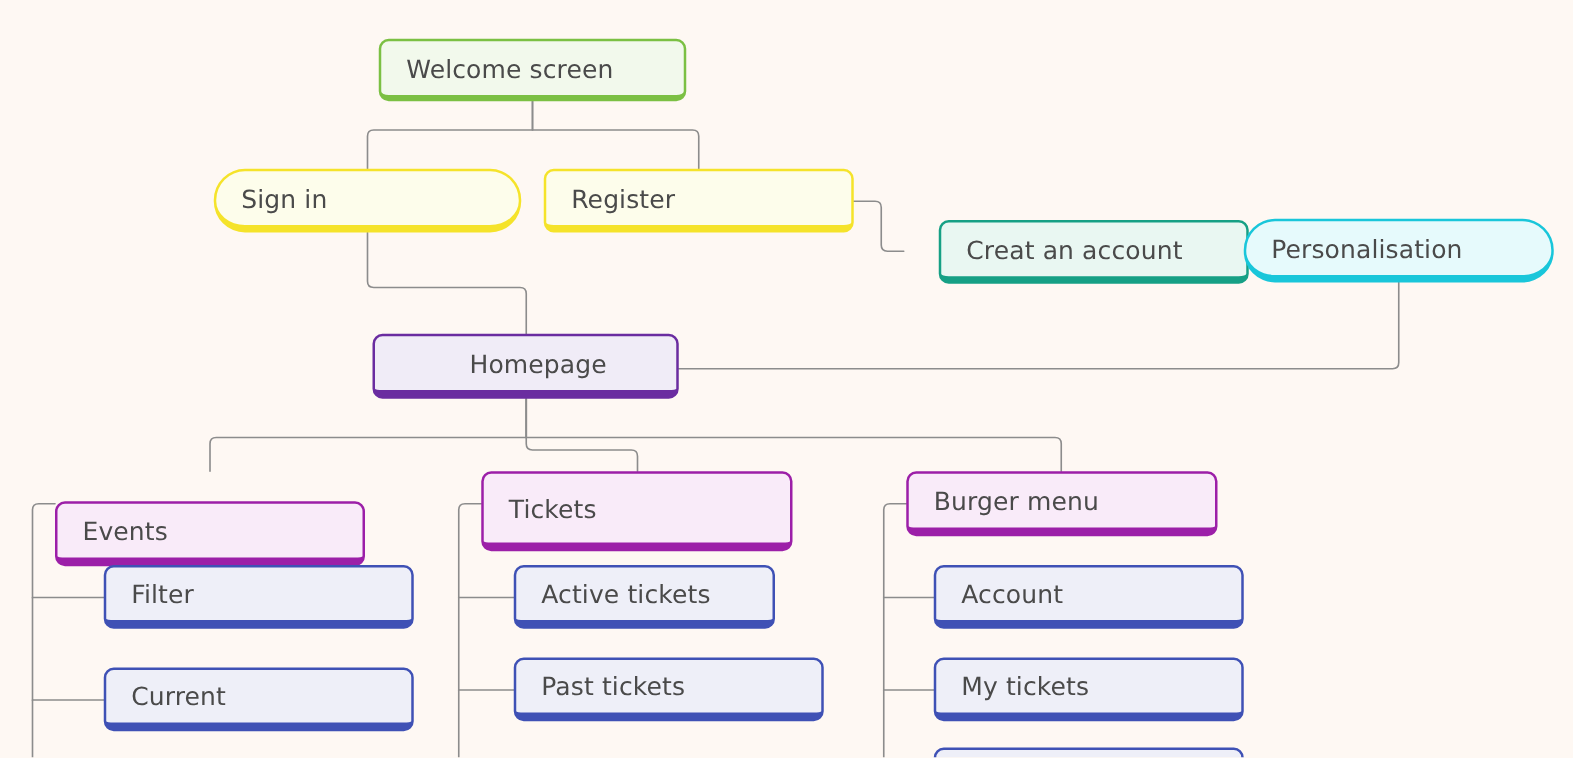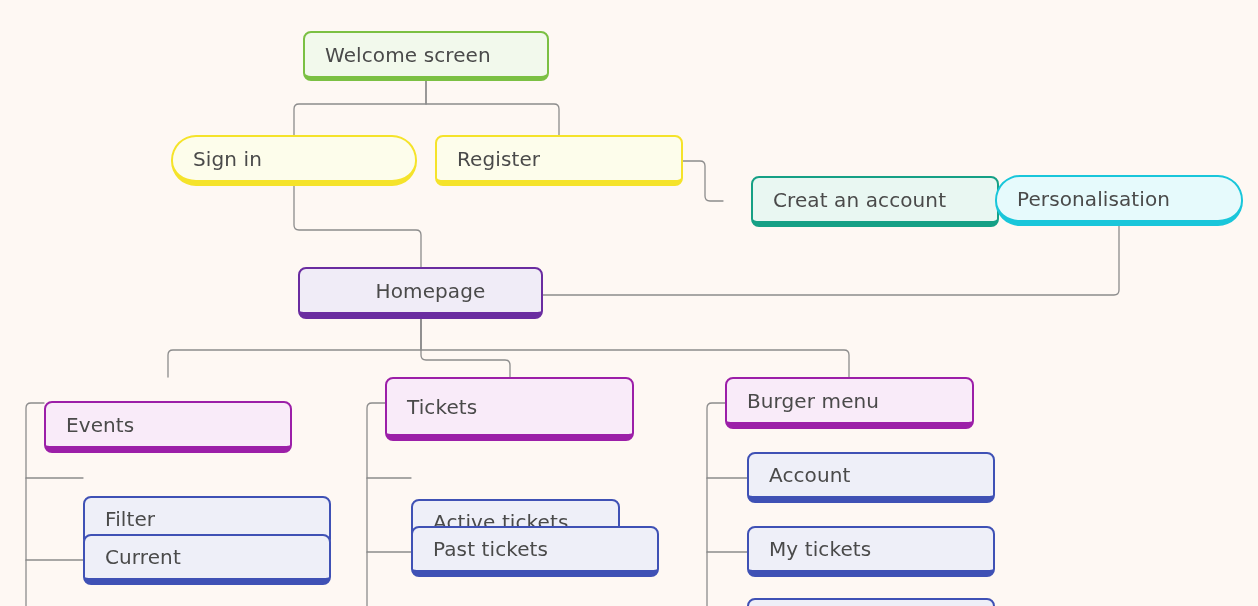--- a/index.html
+++ b/index.html
@@ -96,27 +96,27 @@
       </div>
       <div class="node n-magenta" style="left: 44px; top: 377px; width: 248px; height: 52px; margin-top: 24px;">
         <span class="label">Events</span>
       </div>
       <div class="node n-magenta" style="left: 385px; top: 377px; width: 249px; height: 64px;">
         <span class="label">Tickets</span>
       </div>
       <div class="node n-magenta" style="left: 725px; top: 377px; width: 249px; height: 52px;">
         <span class="label">Burger menu</span>
       </div>
-      <div class="node n-indigo" style="left: 83px; top: 452px; width: 248px; height: 51px; margin-top: 44px;">
+      <div class="node n-indigo" style="left: 83px; top: 452px; width: 248px; height: 51px;">
         <span class="label">Filter</span>
       </div>
       <div class="node n-indigo" style="left: 83px; top: 534px; width: 248px; height: 51px;">
         <span class="label">Current</span>
       </div>
-      <div class="node n-indigo" style="left: 411px; top: 452px; width: 209px; height: 51px; margin-top: 47px;">
+      <div class="node n-indigo" style="left: 411px; top: 452px; width: 209px; height: 51px;">
         <span class="label">Active tickets</span>
       </div>
       <div class="node n-indigo" style="left: 411px; top: 526px; width: 248px; height: 51px;">
         <span class="label">Past tickets</span>
       </div>
       <div class="node n-indigo" style="left: 747px; top: 452px; width: 248px; height: 51px;">
         <span class="label">Account</span>
       </div>
       <div class="node n-indigo" style="left: 747px; top: 526px; width: 248px; height: 51px;">
         <span class="label">My tickets</span>

